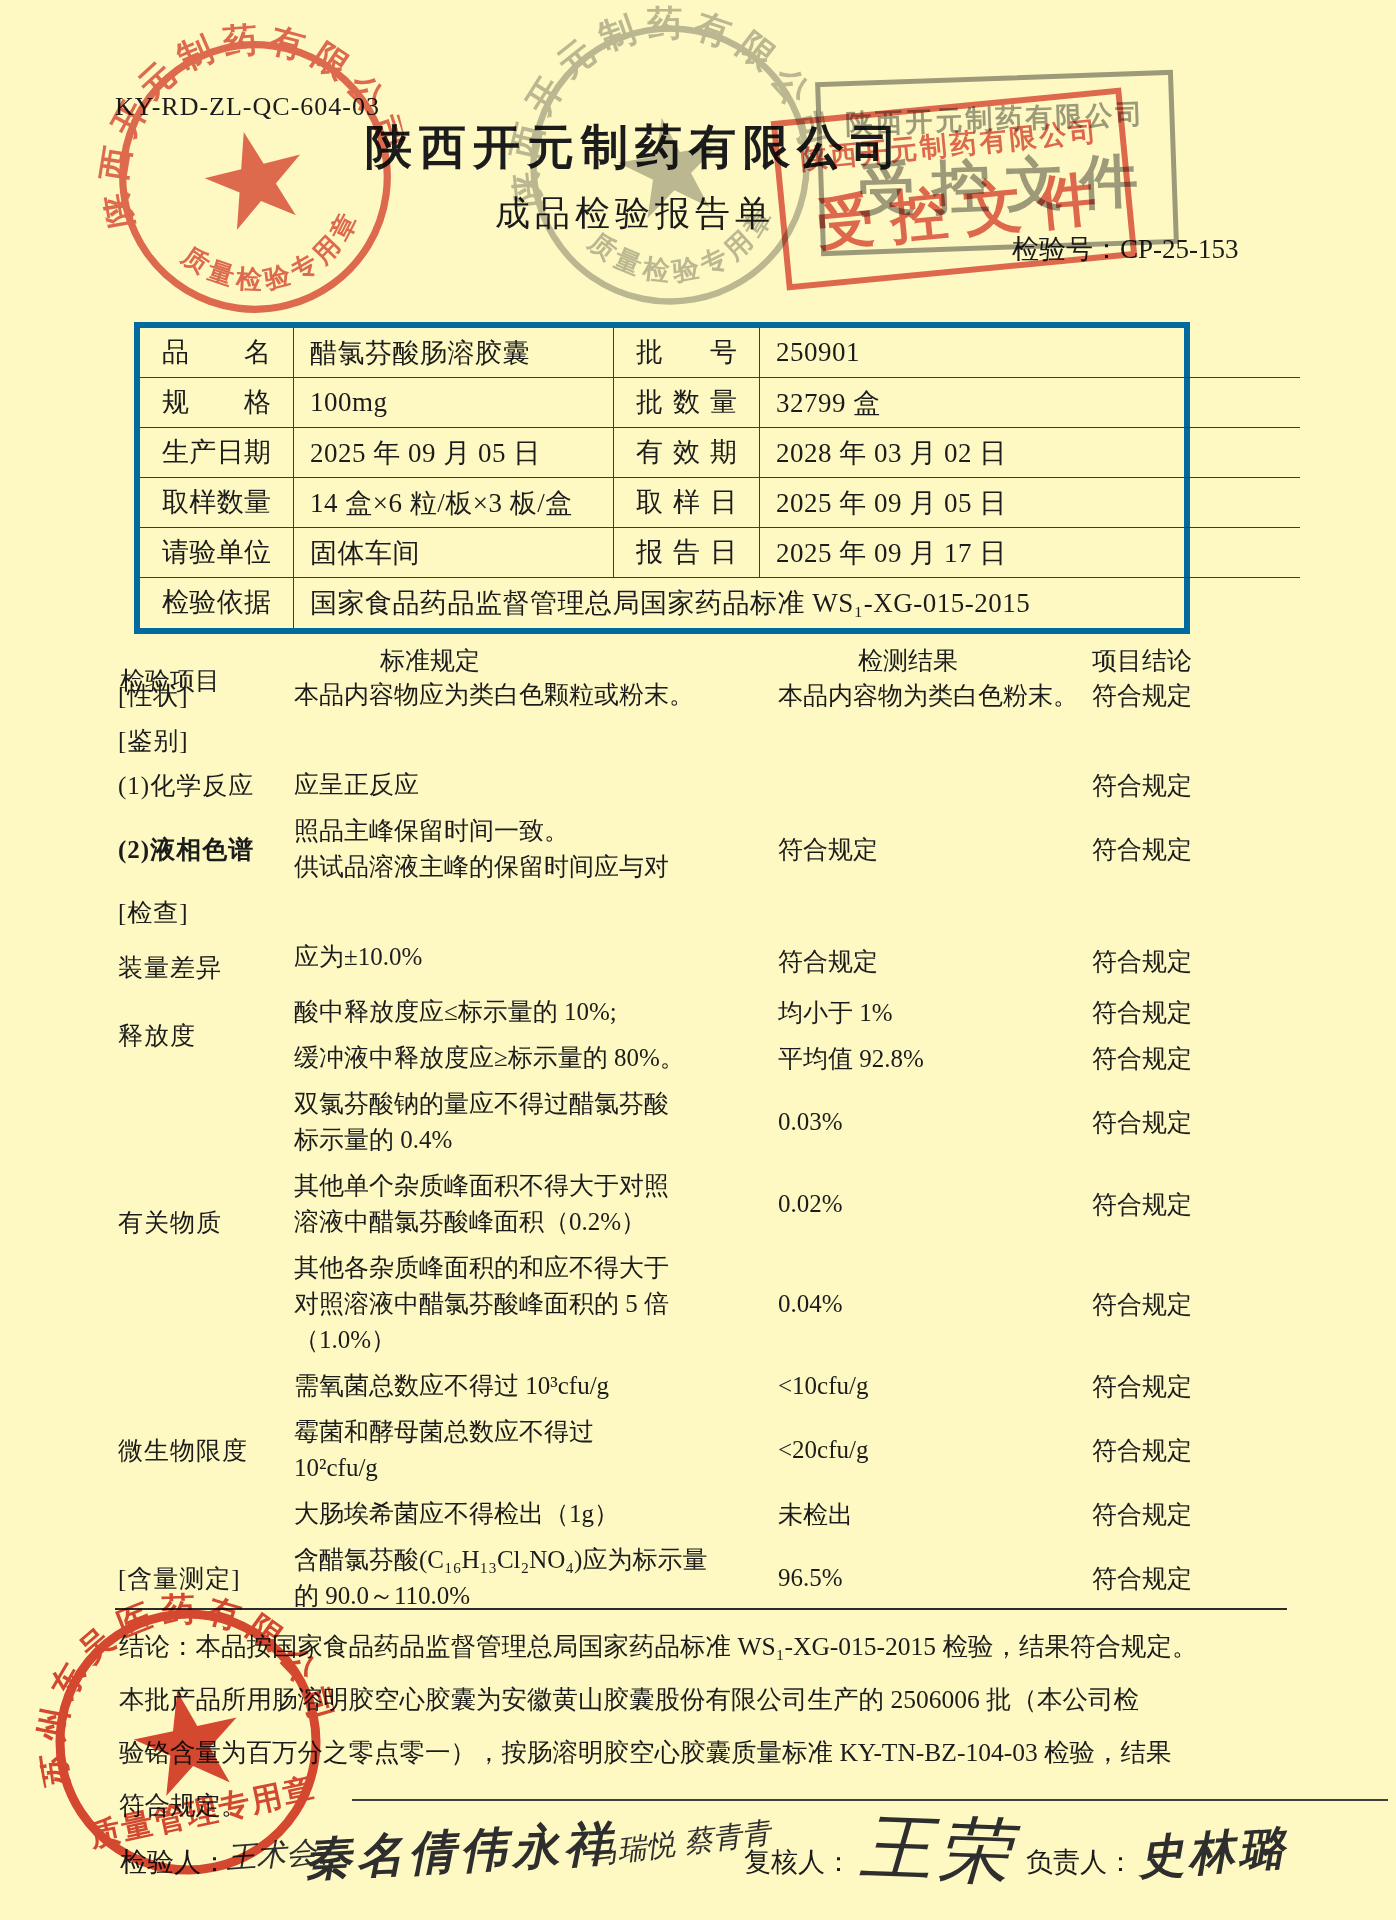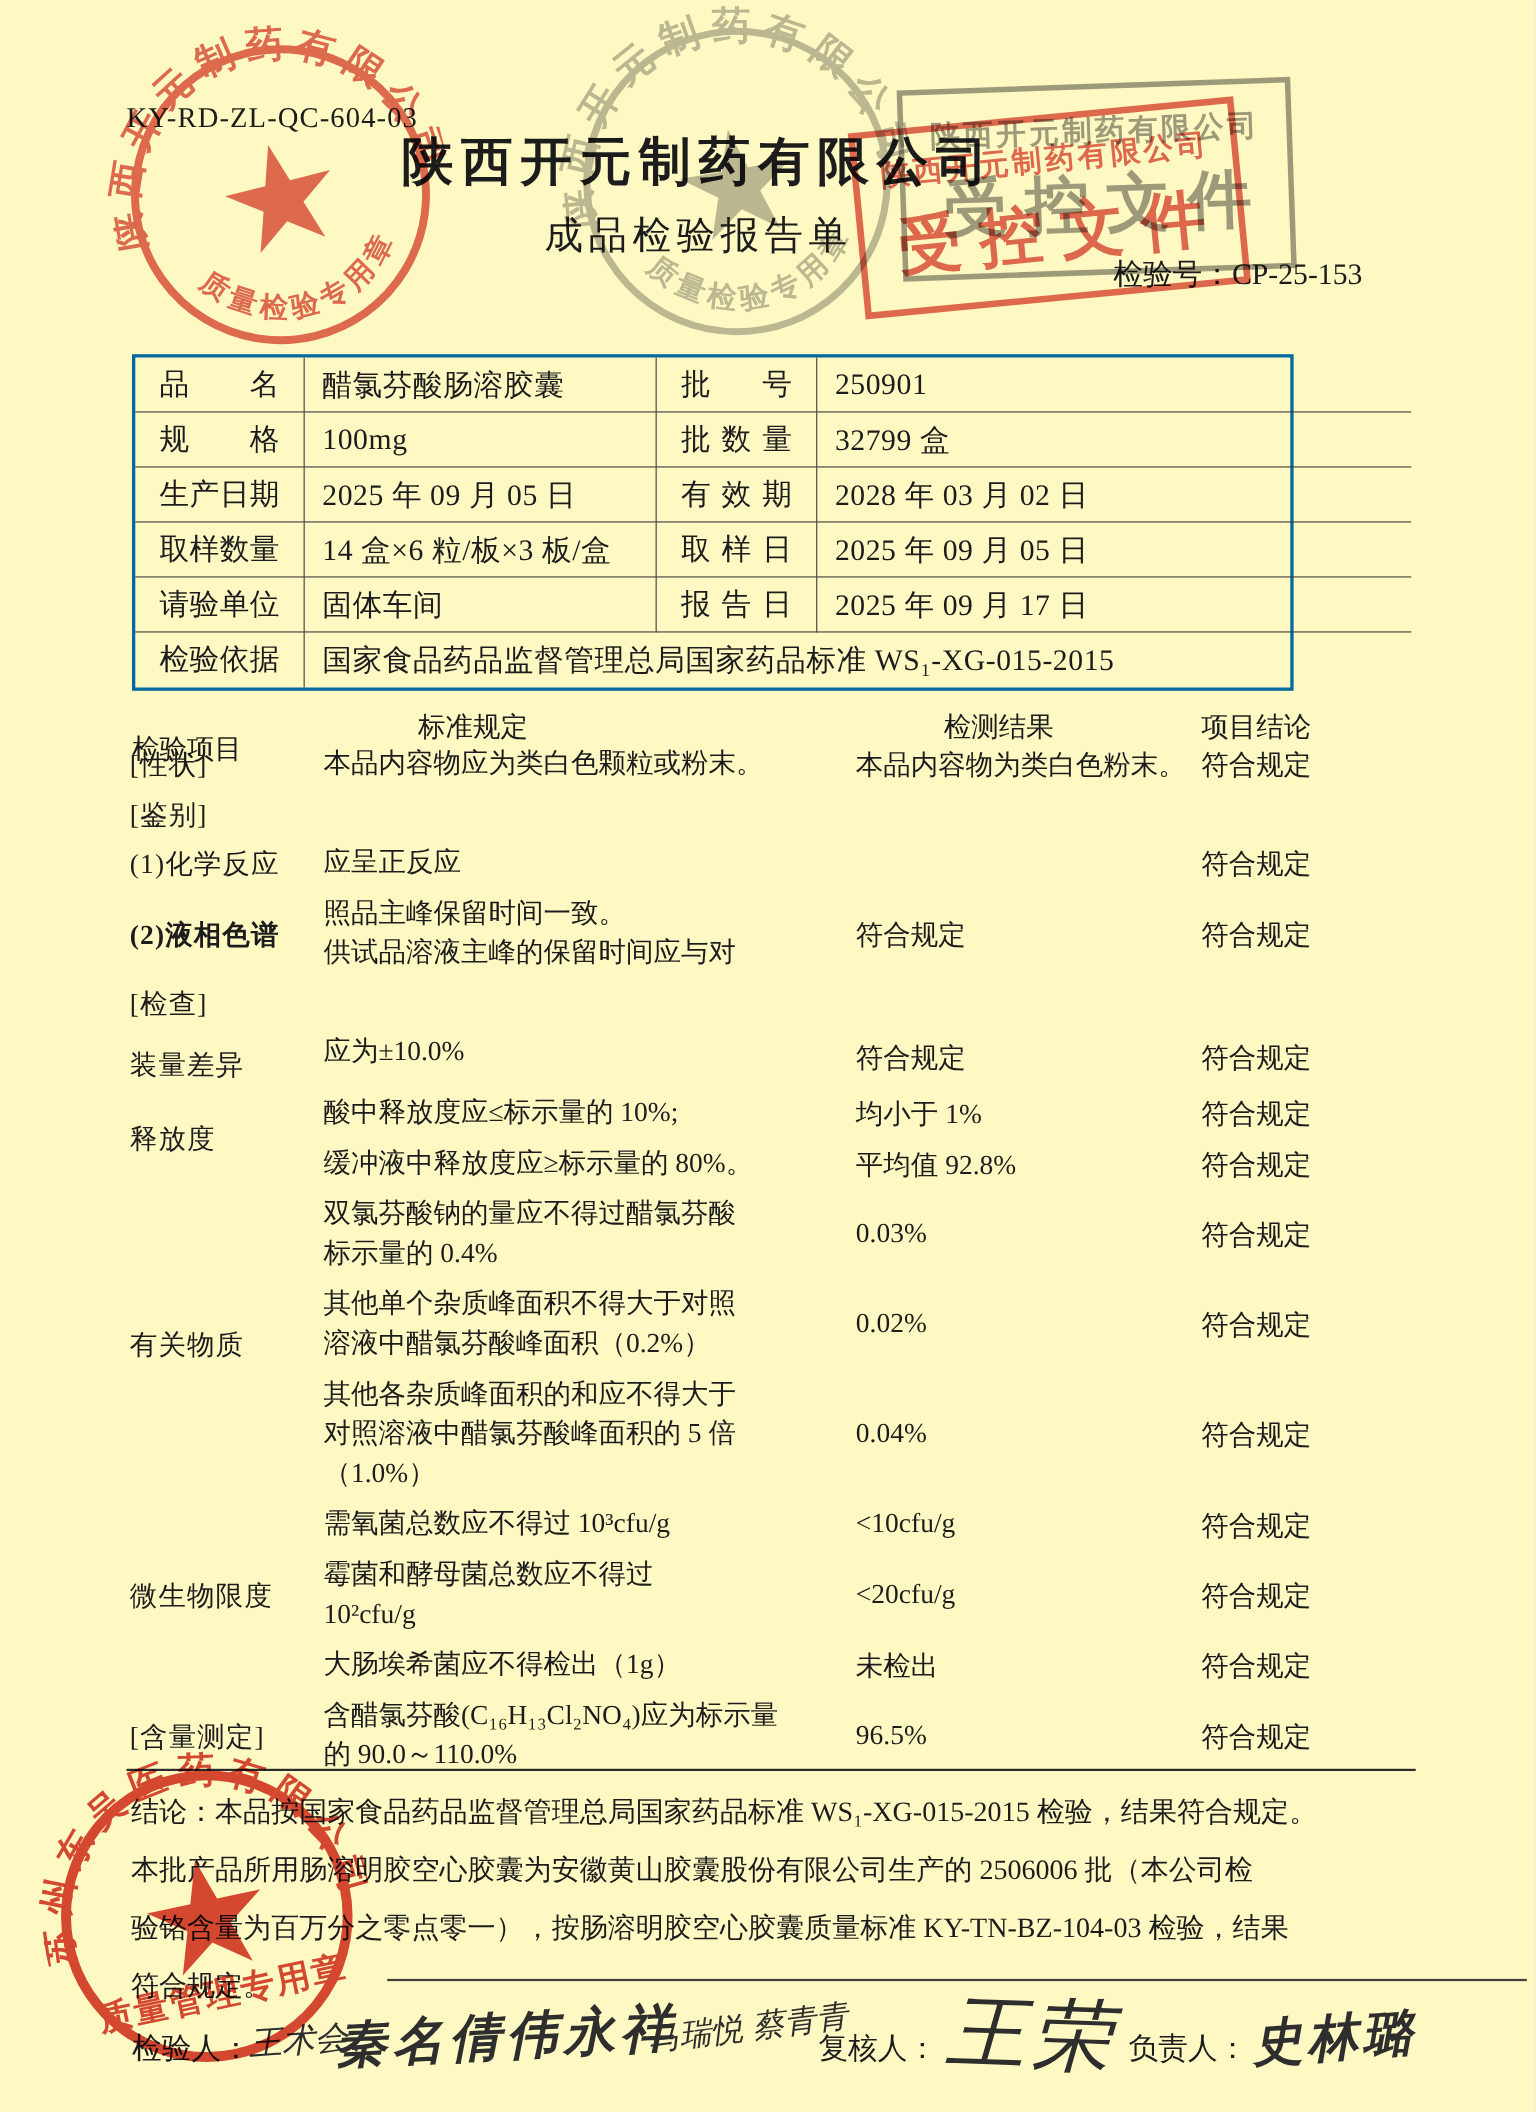--- a/index.html
+++ b/index.html
@@ -11,23 +11,23 @@
   }
   .abs { position: absolute; }
 
   .doc-code { left:115px; top:92px; font-size:26px; letter-spacing:1px; }
   .company-title { left:0; top:116px; width:1270px; text-align:center; font-size:47px; font-weight:700; letter-spacing:7px; }
   .report-title { left:0; top:190px; width:1270px; text-align:center; font-size:35px; letter-spacing:5px; }
   .report-no { left:1012px; top:231px; font-size:27px; }
 
   
   .info-table {
-    position:absolute; left:120px; top:322px; width:1056px;
+    position:absolute; left:134px; top:322px; width:1056px;
     display:grid; grid-template-columns:154px 320px 146px 540px;
-    border:3px solid #0369a1;
+    border:6px solid #0369a1;
   }
   .ic { height:50px; font-size:27px; border-right:1.5px solid #3b3b3b; border-bottom:1.5px solid #3b3b3b; overflow:hidden; }
   .ic.no-r { border-right:none; }
   .ic.no-b { border-bottom:none; }
   .ic.lab { text-align:justify; text-align-last:justify; line-height:48px; padding:0 22px; }
   .ic.val { display:flex; align-items:center; padding-left:16px; letter-spacing:0.5px; }
   .ic.span3 { grid-column: 2 / 5; }
 
   
   .results { position:absolute; left:118px; top:624px; width:1164px; font-size:25px; }

